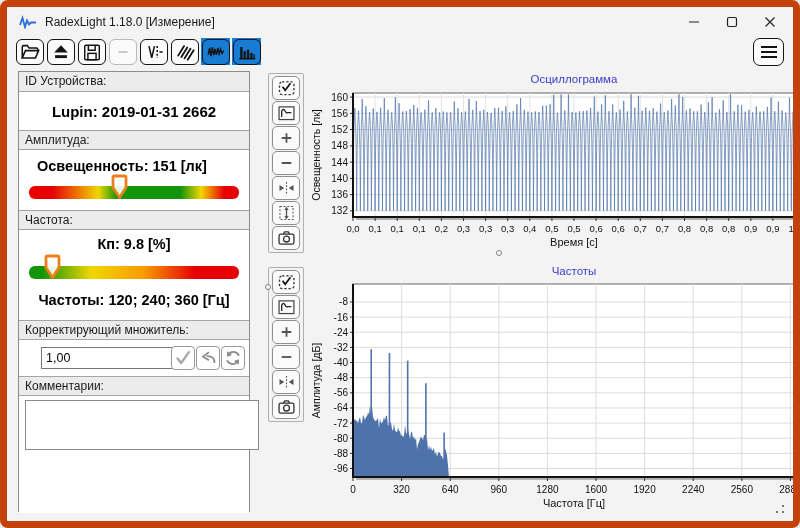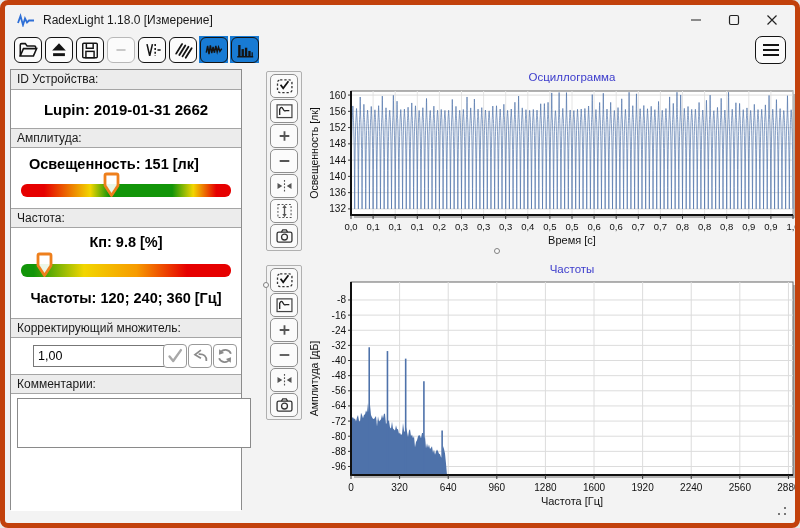--- a/index.html
+++ b/index.html
@@ -1,39 +1,39 @@
 <!DOCTYPE html>
 <html><head>
 <meta charset="utf-8">
 <style>
   * { box-sizing: border-box; margin: 0; padding: 0; }
   html,body { width:800px; height:528px; background:#e8e8e8; font-family:"Liberation Sans", sans-serif; }
   .window { position:absolute; left:0; top:0; width:800px; height:528px; background:#f3f3f3;
-            border:5px solid #c2410c; border-radius:8px; overflow:hidden; }
+            border:7px solid #c2410c; border-radius:8px; overflow:hidden; }
 
   
   .titlebar { position:absolute; left:0; top:0; width:100%; height:30px; display:flex; align-items:center; }
   .app-icon { margin-left:12px; display:flex; }
   .title-text { margin-left:8px; font-size:12px; color:#1a1a1a; }
   .win-controls { position:absolute; right:4px; top:0; height:30px; display:flex; }
   .win-btn { width:38px; height:29px; display:flex; align-items:center; justify-content:center; cursor:default; }
 
   
   .toolbar { position:absolute; left:8px; top:31px; display:flex; gap:2px; }
   .tb-btn { width:29px; height:27px; display:flex; align-items:center; justify-content:center; }
   .tb-btn .frame { width:28px; height:26px; border:1.8px solid #141414; border-radius:6px; background:#fbfbfb;
                    display:flex; align-items:center; justify-content:center; }
   .tb-btn.active { background:#187bd4; }
   .tb-btn.active .frame { background:transparent; }
   .tb-btn.disabled .frame { border-color:#b8b8b8; }
   .menu-btn { position:absolute; right:9px; top:31px; width:31px; height:28px; border:1.8px solid #141414;
               border-radius:7px; background:#fbfbfb; display:flex; align-items:center; justify-content:center; }
 
   
-  .left-panel { position:absolute; left:5px; top:64px; width:232px; height:441px; background:#fff;
+  .left-panel { position:absolute; left:11px; top:64px; width:232px; height:441px; background:#fff;
                 border:1px solid #8c8c8c; }
   .section-header { height:20px; background:#ececec; border-bottom:1px solid #a5a5a5; font-size:12px;
                     line-height:19px; padding-left:6px; color:#1a1a1a; }
   .section-header.bt { border-top:1px solid #a5a5a5; }
   .sec { position:relative; background:#fff; }
   #id-value { height:38px; display:flex; align-items:center; justify-content:center; font-weight:bold; font-size:15px; color:#000; }
   #val-block { height:60px; }
   #val-reading { position:absolute; left:18px; top:8px; font-weight:bold; font-size:14.5px; }
   .scale-bar { position:absolute; left:10px; right:10px; height:13px; border-radius:6px; }
   #val-bar { top:36px; }

